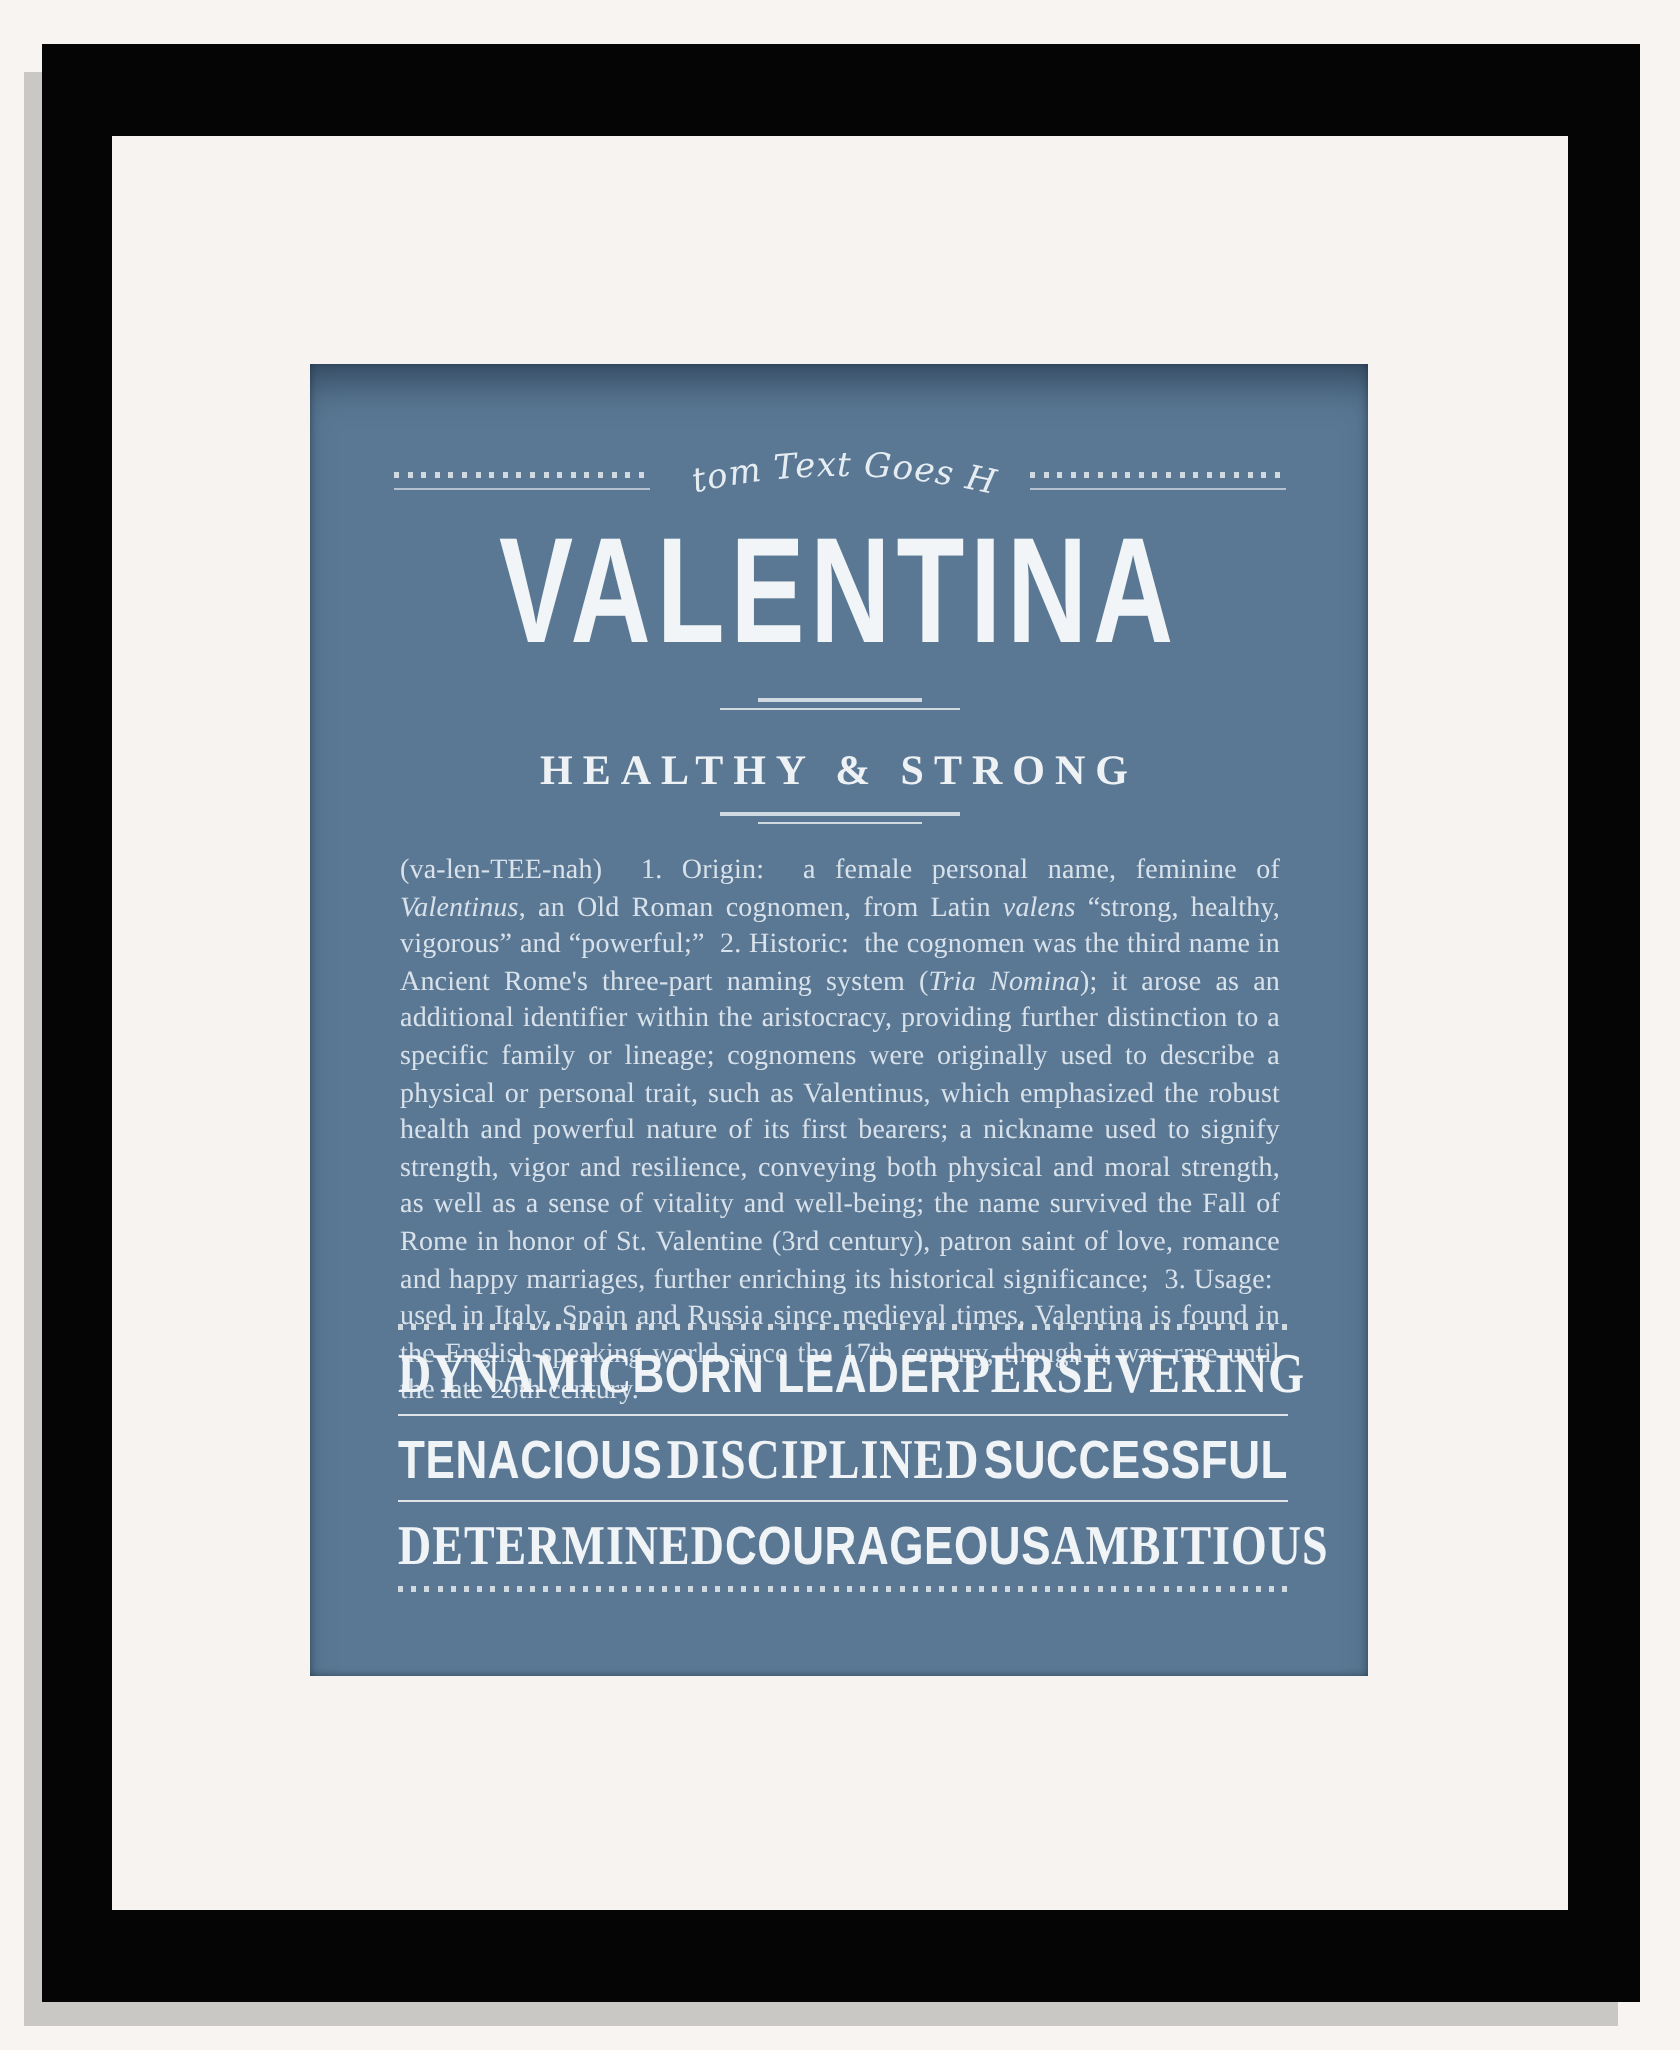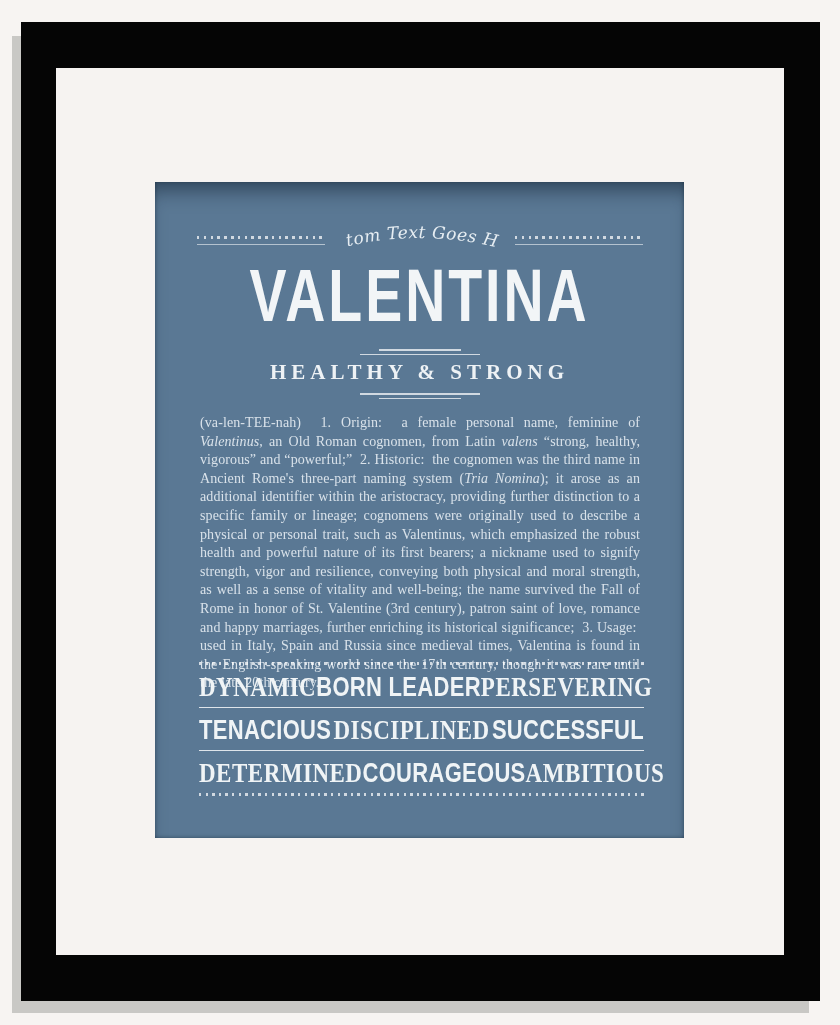--- a/index.html
+++ b/index.html
@@ -81,21 +81,21 @@
     transform-origin:center;
     white-space:nowrap;
   }
   .divider{width:120px; margin:0 auto;}
   .divider .ln{background:var(--linecol); height:1.5px; margin:3px auto;}
   .divider .ln.short{width:82px;}
   .divider .ln.long{width:120px;}
   .divider.top{margin-top:16px;}
   .divider.bottom{margin-top:8px;}
   .tagline{
-    margin-top:5px;
+    margin-top:18px;
     text-align:center;
     font-family:"Liberation Serif",serif;
     font-weight:bold;
     font-size:21px;
     letter-spacing:5px;
     color:#eef2f5;
     white-space:nowrap;
   }
   
   .desc{

